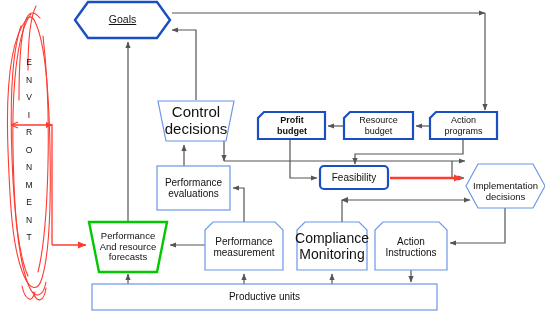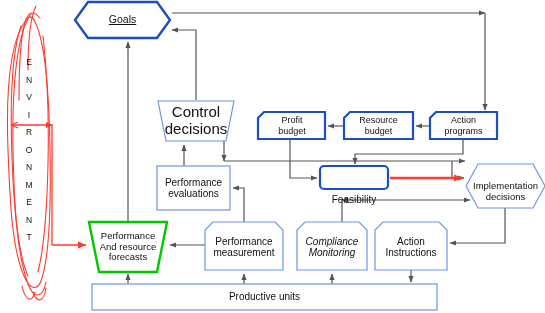--- a/index.html
+++ b/index.html
@@ -127,45 +127,45 @@
     <span>E</span>
     <span>N</span>
     <span>T</span>
   </div>
 
   <div class="node" style="left:75px;top:2px;width:95px;height:36px;font-size:10.5px;text-decoration:underline;">Goals</div>
 
   <div class="node" style="left:158px;top:101px;width:76px;height:40px;font-size:15px;white-space:pre-line;text-align:center;">Control
 decisions</div>
 
-  <div class="node" style="left:258px;top:112px;width:68px;height:27px;font-size:9px;white-space:pre-line;">Profit
+  <div class="node" style="left:258px;top:112px;width:68px;height:27px;font-size:9px;white-space:pre-line;font-weight:bold;">Profit
 budget</div>
 
   <div class="node" style="left:344px;top:112px;width:69px;height:27px;font-size:9px;white-space:pre-line;border-radius:10px;">Resource
 budget</div>
 
   <div class="node" style="left:430px;top:112px;width:67px;height:27px;font-size:9px;white-space:pre-line;">Action
 programs</div>
 
   <div class="node" style="left:157px;top:166px;width:73px;height:44px;font-size:10px;white-space:pre-line;">Performance
 evaluations</div>
 
-  <div class="node" style="left:320px;top:166px;width:68px;height:23px;font-size:10px;margin-top:22px;">Feasibility</div>
+  <div class="node" style="left:320px;top:166px;width:68px;height:23px;font-size:10px;">Feasibility</div>
 
   <div class="node" style="left:466px;top:164px;width:79px;height:56px;font-size:9.5px;white-space:pre-line;">Implementation
 decisions</div>
 
   <div class="node" style="left:89px;top:222px;width:78px;height:50px;font-size:9.5px;white-space:pre-line;">Performance
 And resource
 forecasts</div>
 
   <div class="node" style="left:205px;top:224px;width:78px;height:46px;font-size:10px;white-space:pre-line;">Performance
 measurement</div>
 
-  <div class="node" style="left:297px;top:224px;width:70px;height:46px;font-size:10px;white-space:pre-line;font-style:italic;">Compliance
+  <div class="node" style="left:297px;top:224px;width:70px;height:46px;font-size:14px;white-space:pre-line;">Compliance
 Monitoring</div>
 
   <div class="node" style="left:375px;top:224px;width:72px;height:46px;font-size:10px;white-space:pre-line;">Action
 Instructions</div>
 
   <div class="node" style="left:92px;top:284px;width:345px;height:26px;font-size:10px;">Productive units</div>
 
 </div>
 
 </body></html>

